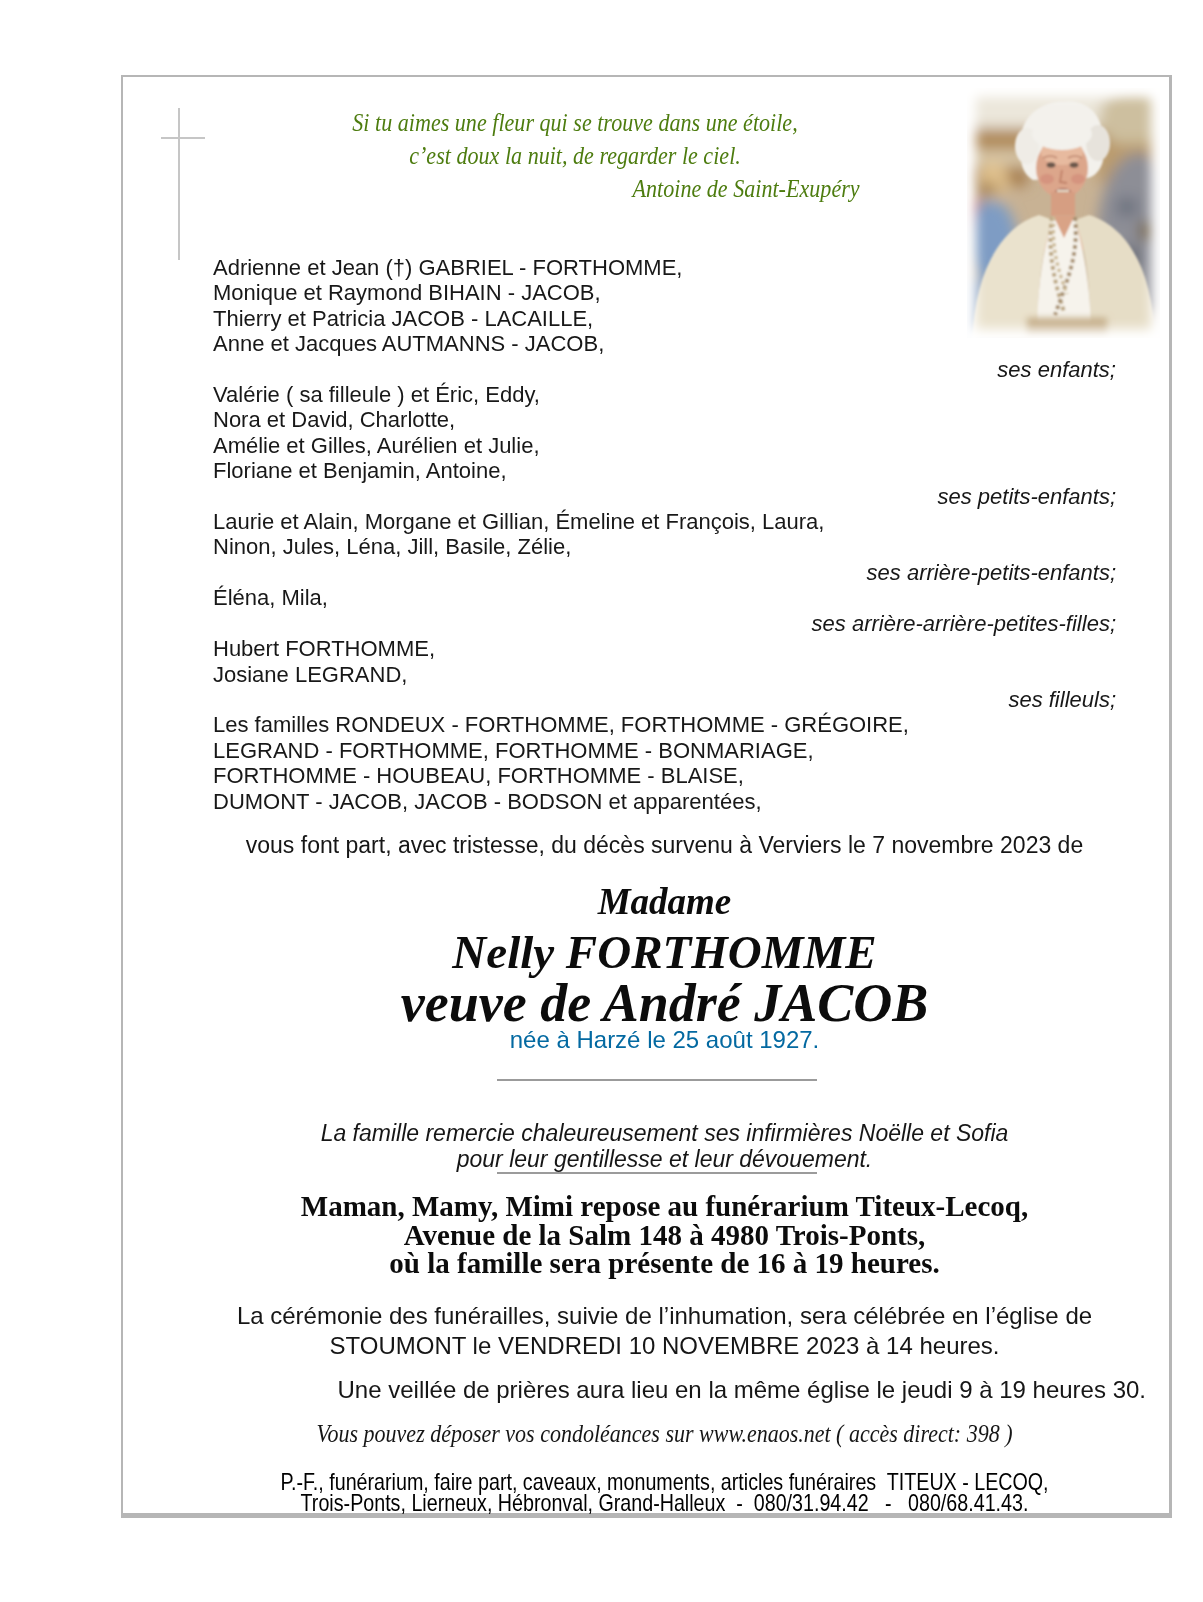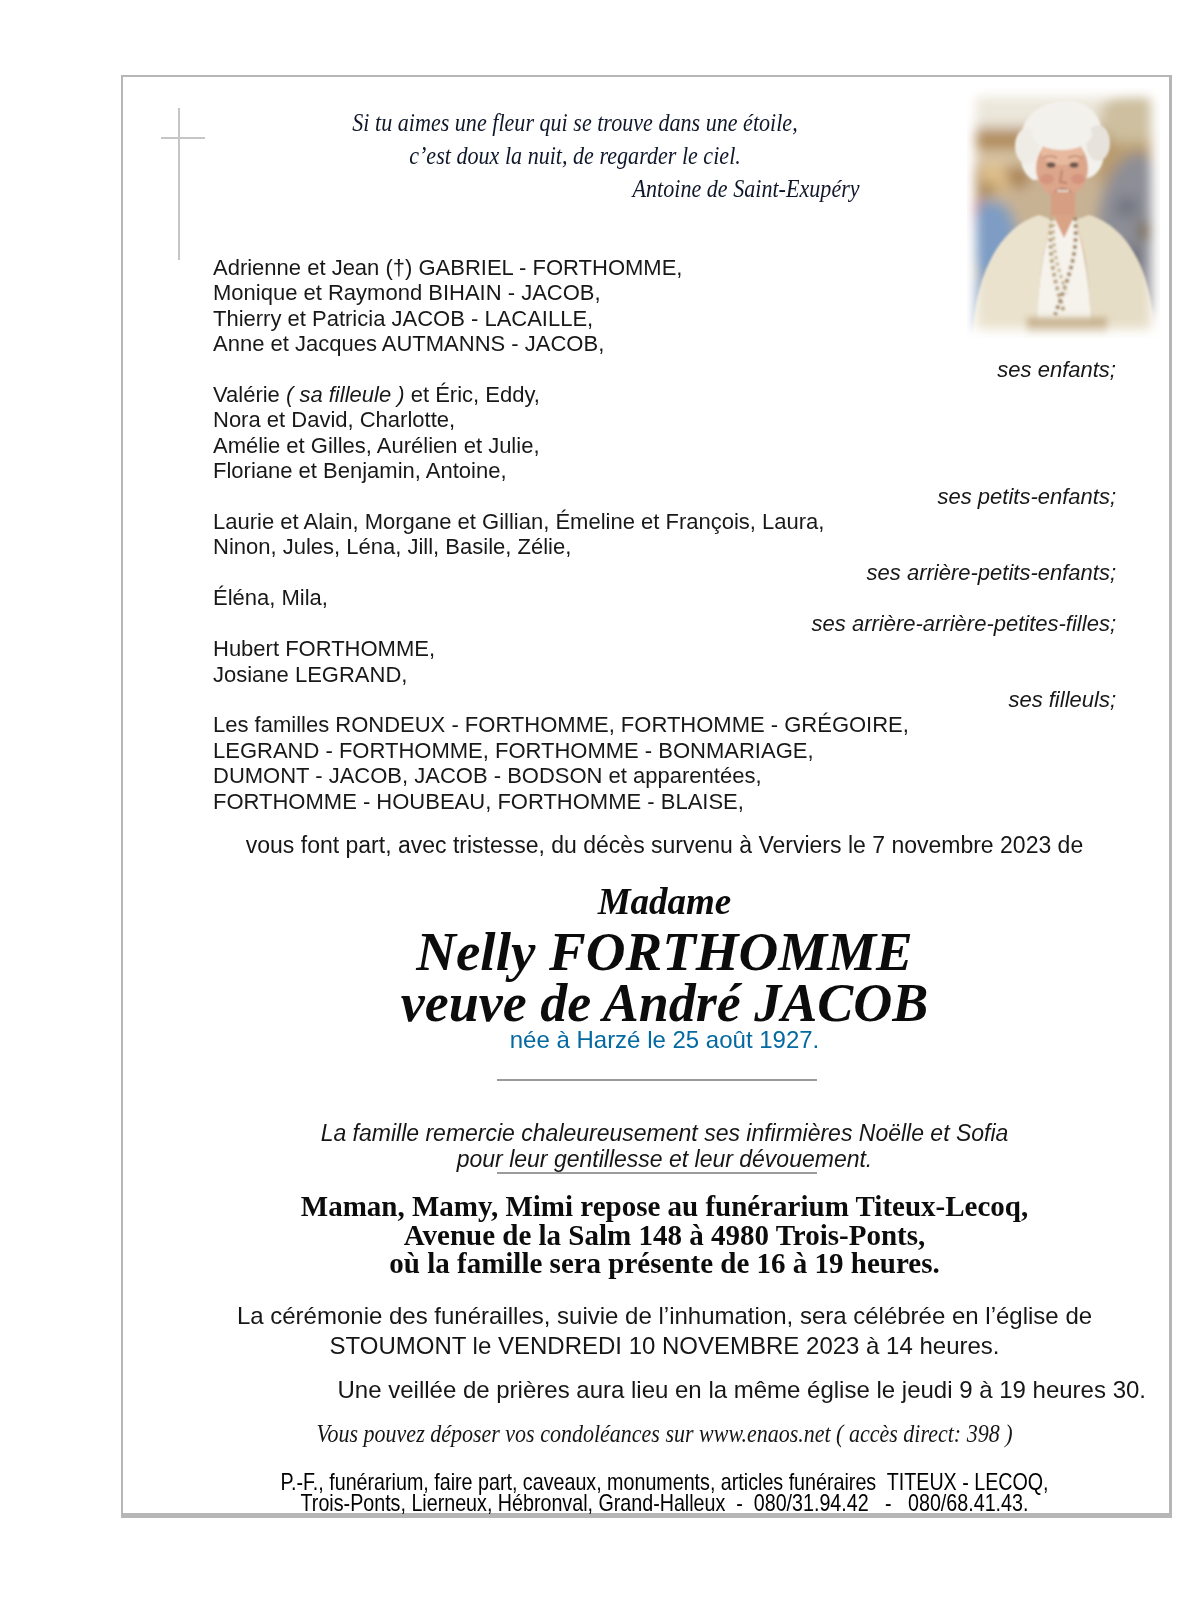--- a/index.html
+++ b/index.html
@@ -11,45 +11,45 @@
     position:absolute;left:121px;top:75px;width:1046px;height:1436px;
     border:2px solid #b6b6b6;border-right-width:3px;border-bottom-width:5px;
     background:#ffffff;
   }
   .cross-v{position:absolute;left:178px;top:108px;width:2px;height:152px;background:#c6c6c6;}
   .cross-h{position:absolute;left:161px;top:137px;width:44px;height:2px;background:#c6c6c6;}
 
   .quote{
     position:absolute;left:287px;top:106px;width:576px;
     font-family:"Liberation Serif", serif;font-style:italic;font-size:26px;
-    line-height:33px;color:#0f172a;
+    line-height:33px;color:#4d7c0f;
   }
   .q-line{text-align:center;white-space:pre;transform:scaleX(0.85);transform-origin:50% 50%;}
   .q-attr{text-align:right;white-space:pre;transform:scaleX(0.85);transform-origin:100% 50%;padding-right:4px;}
 
   .photo{position:absolute;left:967px;top:88px;width:193px;height:250px;}
   .photo svg{display:block;width:100%;height:100%;}
   .photo-fade{position:absolute;left:0;top:0;right:0;bottom:0;box-shadow:inset 0 0 12px 9px #ffffff;}
 
   .family{
     position:absolute;left:213px;top:255px;width:903px;
     font-size:22px;line-height:25.4px;color:#181818;
   }
   .family div{white-space:pre;}
   .f-label{text-align:right;font-style:italic;}
-  .it{font-style:italic;}
+  .it{}
 
   .announce{position:absolute;left:213px;top:832px;width:903px;text-align:center;font-size:23px;white-space:pre;}
 
   .deceased{
     position:absolute;left:213px;top:881px;width:903px;text-align:center;
     font-family:"Liberation Serif", serif;font-style:italic;font-weight:bold;color:#0c0c0c;
   }
   .d-title{font-size:37px;line-height:42px;}
-  .d-name{font-size:55px;line-height:58px;}
+  .d-name{font-size:47px;line-height:58px;}
   .d-widow{font-size:54px;line-height:44px;}
   .d-birth{font-family:"Liberation Sans", sans-serif;font-style:normal;font-weight:normal;font-size:24px;line-height:30px;color:#0369a1;}
 
   .divider{position:absolute;left:497px;width:320px;height:2px;background:#9b9b9b;}
   .divider-1{top:1079px;}
   .divider-2{top:1172px;}
 
   .thanks{position:absolute;left:213px;top:1097px;width:903px;text-align:center;
     font-style:italic;font-size:23px;line-height:25.5px;margin-top:24px;}
 
@@ -163,22 +163,22 @@
   <div>Laurie et Alain, Morgane et Gillian, Émeline et François, Laura,</div>
   <div>Ninon, Jules, Léna, Jill, Basile, Zélie,</div>
   <div class="f-label">ses arrière-petits-enfants;</div>
   <div>Éléna, Mila,</div>
   <div class="f-label">ses arrière-arrière-petites-filles;</div>
   <div>Hubert FORTHOMME,</div>
   <div>Josiane LEGRAND,</div>
   <div class="f-label">ses filleuls;</div>
   <div>Les familles RONDEUX - FORTHOMME, FORTHOMME - GRÉGOIRE,</div>
   <div>LEGRAND - FORTHOMME, FORTHOMME - BONMARIAGE,</div>
+  <div>FORTHOMME - HOUBEAU, FORTHOMME - BLAISE,</div>
   <div>DUMONT - JACOB, JACOB - BODSON et apparentées,</div>
-  <div>FORTHOMME - HOUBEAU, FORTHOMME - BLAISE,</div>
 </div>
 
 <div class="announce">vous font part, avec tristesse, du décès survenu à Verviers le 7 novembre 2023 de</div>
 
 <div class="deceased">
   <div class="d-title">Madame</div>
   <div class="d-name">Nelly FORTHOMME</div>
   <div class="d-widow">veuve de André JACOB</div>
   <div class="d-birth">née à Harzé le 25 août 1927.</div>
 </div>

